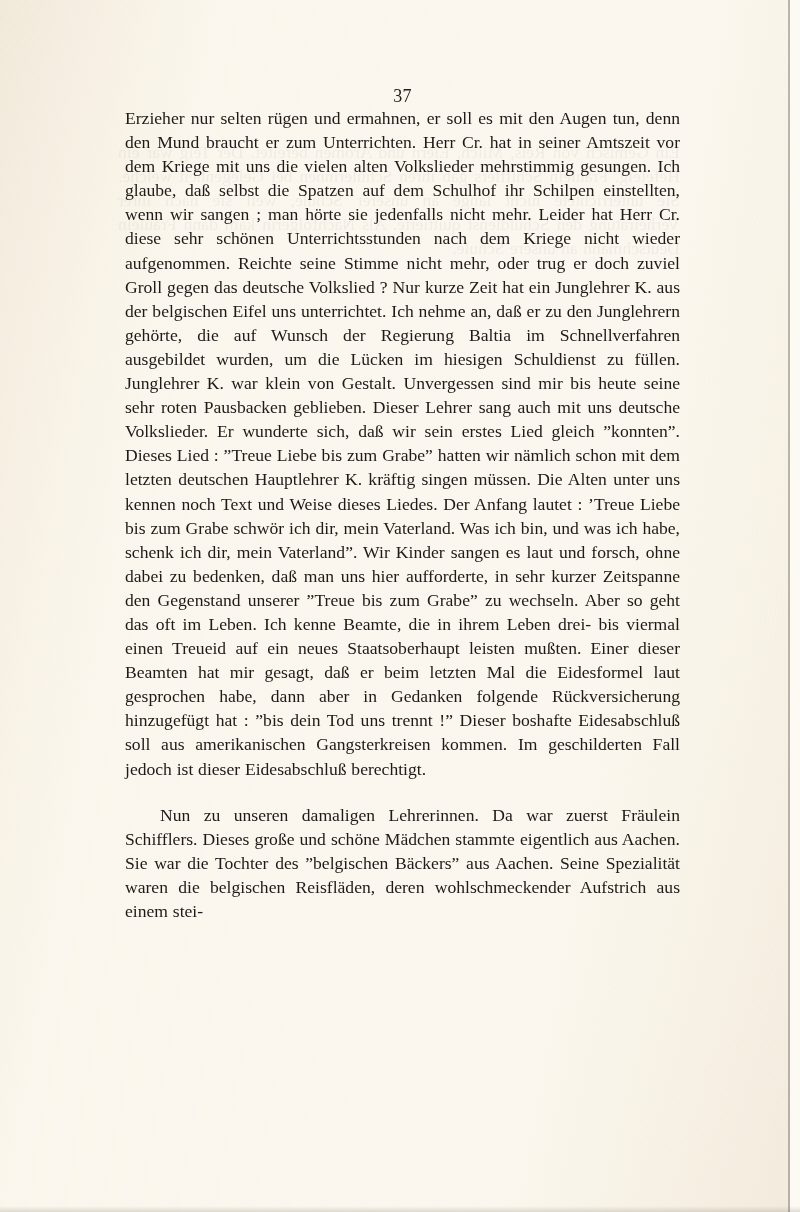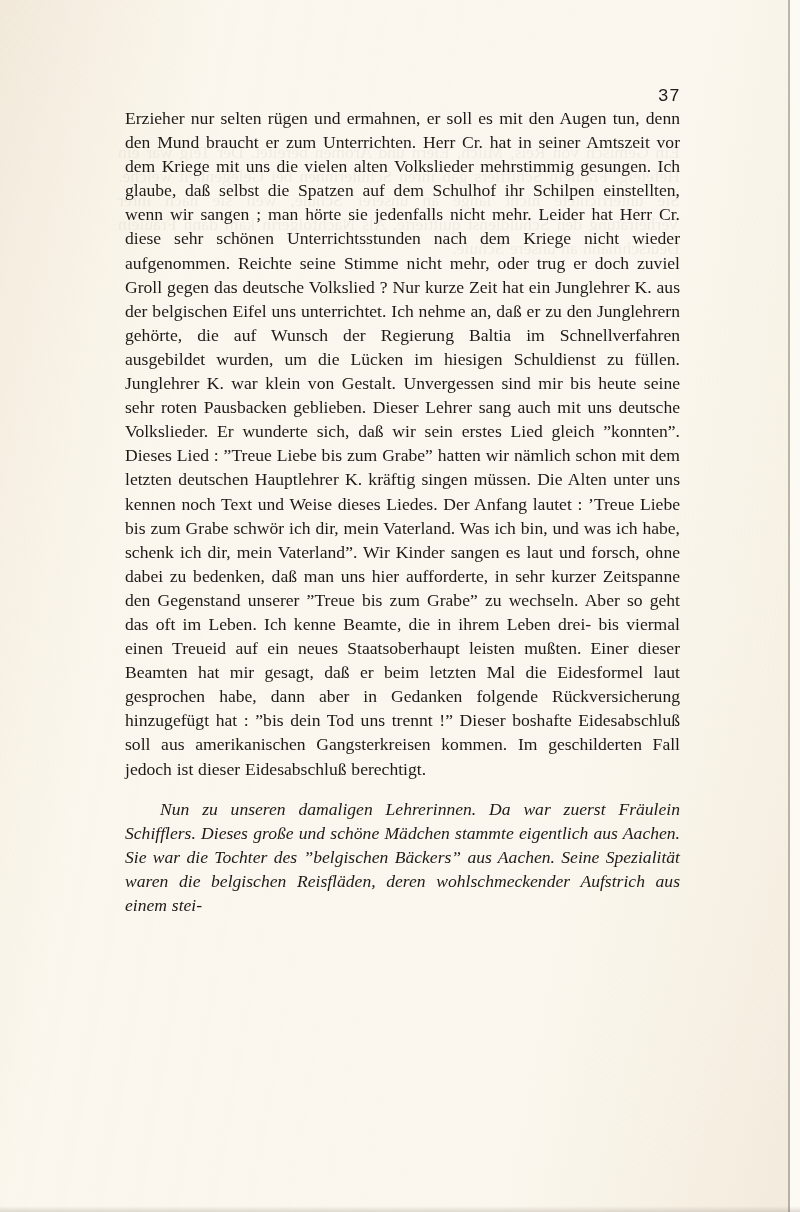--- a/index.html
+++ b/index.html
@@ -90,25 +90,24 @@
     position: relative;
     z-index: 2;
     padding: 0;
   }
 
   .folio {
     position: absolute;
     top: 86px;
     left: 125px;
     width: 555px;
-    text-align: right;
+    text-align: center;
     font-size: 18px;
     letter-spacing: 0.3px;
     color: #201d19;
-    font-family: Liberation Mono, monospace;
   }
 
   .textblock {
     position: absolute;
     top: 106px;
     left: 125px;
     width: 555px;
   }
 
   p.para {
@@ -117,22 +116,21 @@
     line-height: 24.1px;
     text-align: justify;
     text-justify: inter-word;
     word-spacing: 0.4px;
     color: #1d1a17;
     text-rendering: optimizeLegibility;
   }
 
   p.para.indent {
     text-indent: 35px;
-    margin-top: 16px;
-    font-style: italic;
+    margin-top: 22px;
   }
 
   
   p.para:last-child { }
 </style>
 </head>
 <body>
 
 <div class="page">
 

